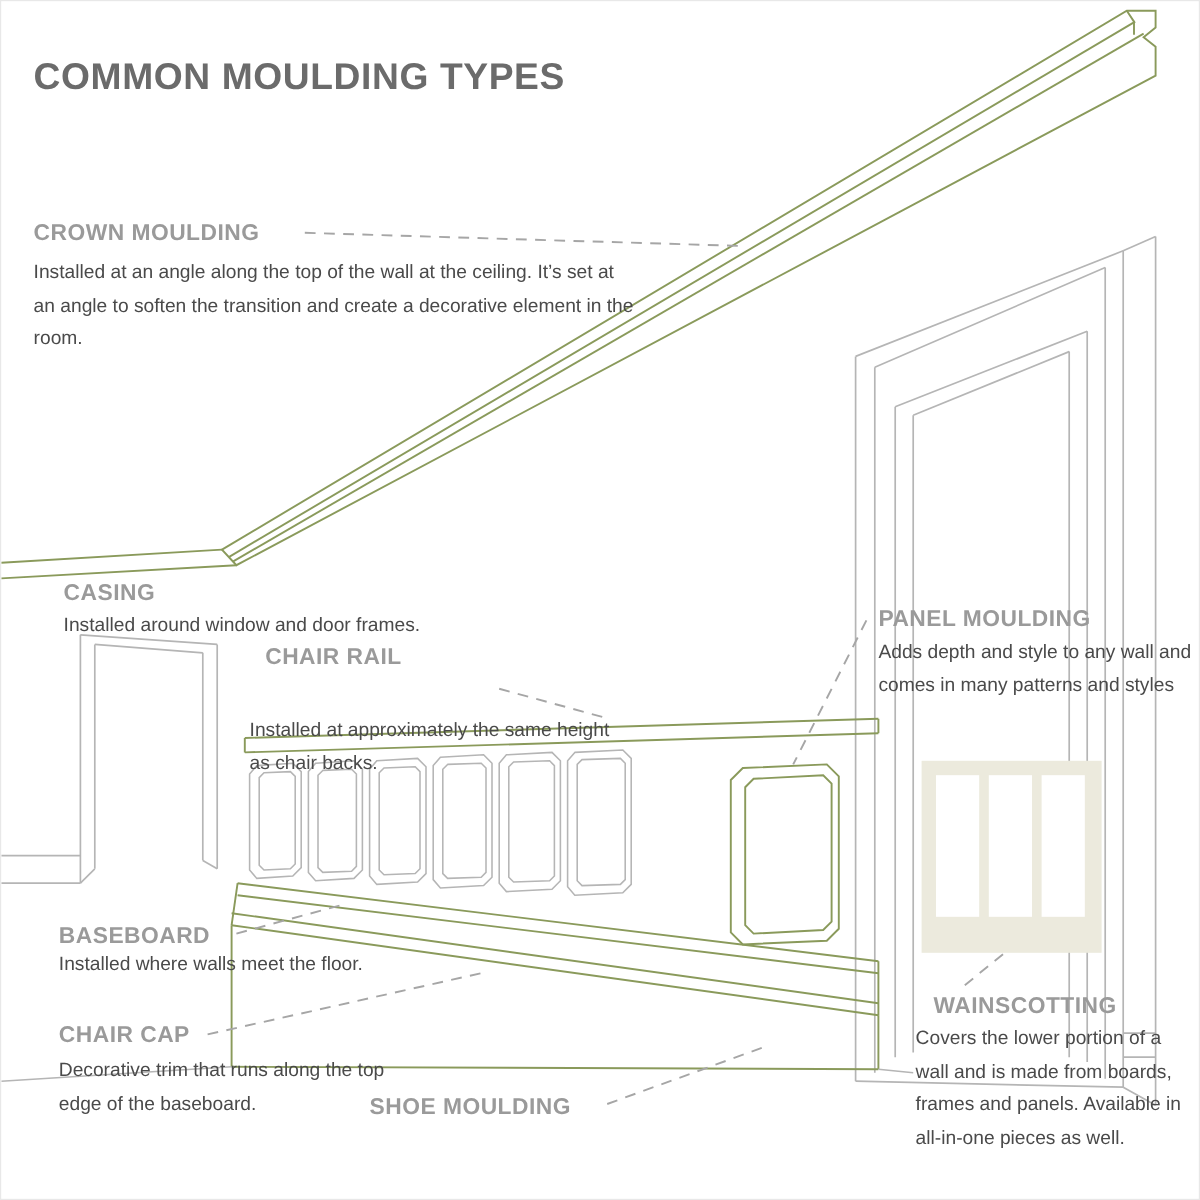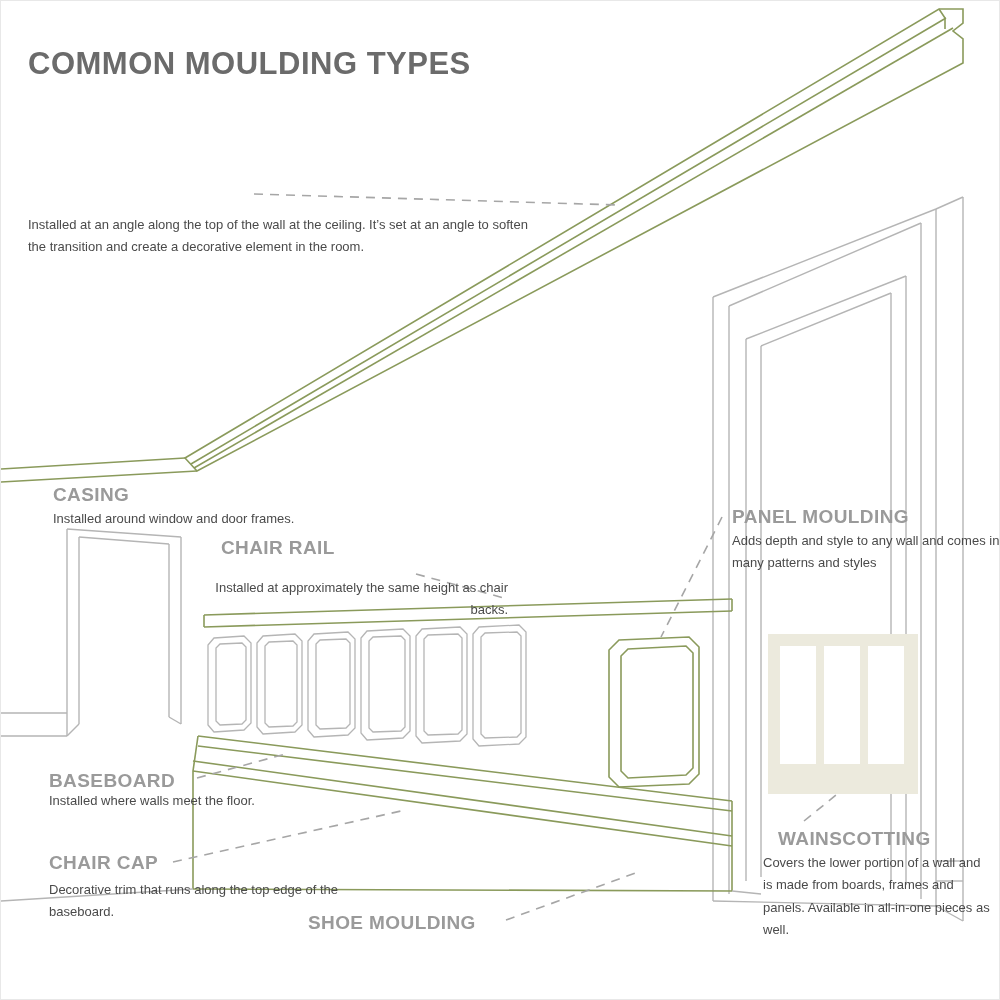--- a/index.html
+++ b/index.html
@@ -38,34 +38,34 @@
     position: absolute;
     font-size: 19px;
     font-weight: bold;
     color: #9a9a9a;
     letter-spacing: 0.4px;
     font-family: "Liberation Sans", sans-serif;
     white-space: nowrap;
   }
   .desc {
     position: absolute;
-    font-size: 13px;
+    font-size: 16px;
     color: #4a4a4a;
     line-height: 1.72;
     font-family: "Liberation Sans", sans-serif;
   }
   
   #crown-label     { left: 27px;  top: 183px; }
   #crown-desc      { left: 27px;  top: 213px; width: 500px; }
 
   #casing-label    { left: 52px;  top: 483px; }
   #casing-desc     { left: 52px;  top: 507px; width: 400px; }
 
   #chair-label     { left: 220px; top: 536px; }
-  #chair-desc      { left: 207px; top: 576px; width: 300px; text-align: right; }
+  #chair-desc      { left: 207px; top: 594px; width: 300px; }
 
   #panel-label     { left: 731px; top: 505px; }
   #panel-desc      { left: 731px; top: 529px; width: 280px; }
 
   #baseboard-label { left: 48px;  top: 769px; }
   #baseboard-desc  { left: 48px;  top: 789px; width: 320px; }
 
   #basecap-label   { left: 48px;  top: 851px; }
   #basecap-desc    { left: 48px;  top: 878px; width: 300px; }
 
@@ -191,20 +191,21 @@
       <path d="M721,516 L660,636"></path>
       <path d="M196,777 L288,752"></path>
       <path d="M172,861 L400,810"></path>
       <path d="M505,919 L640,870"></path>
       <path d="M803,820 L840,790"></path>
     </g>
   </svg>
 
   <div class="title">COMMON MOULDING TYPES</div>
 
+  <div class="label" id="crown-label">CROWN MOULDING</div>
   <div class="desc" id="crown-desc">Installed at an angle along the top of the wall at the ceiling.  It’s set at an angle to soften the transition and create a decorative element in the room.</div>
 
   <div class="label" id="casing-label">CASING</div>
   <div class="desc" id="casing-desc">Installed around window and door frames.</div>
 
   <div class="label" id="chair-label">CHAIR RAIL</div>
   <div class="desc" id="chair-desc">Installed at approximately the same height as chair backs.</div>
 
   <div class="label" id="panel-label">PANEL MOULDING</div>
   <div class="desc" id="panel-desc">Adds depth and style to any wall and comes in many patterns and styles</div>

